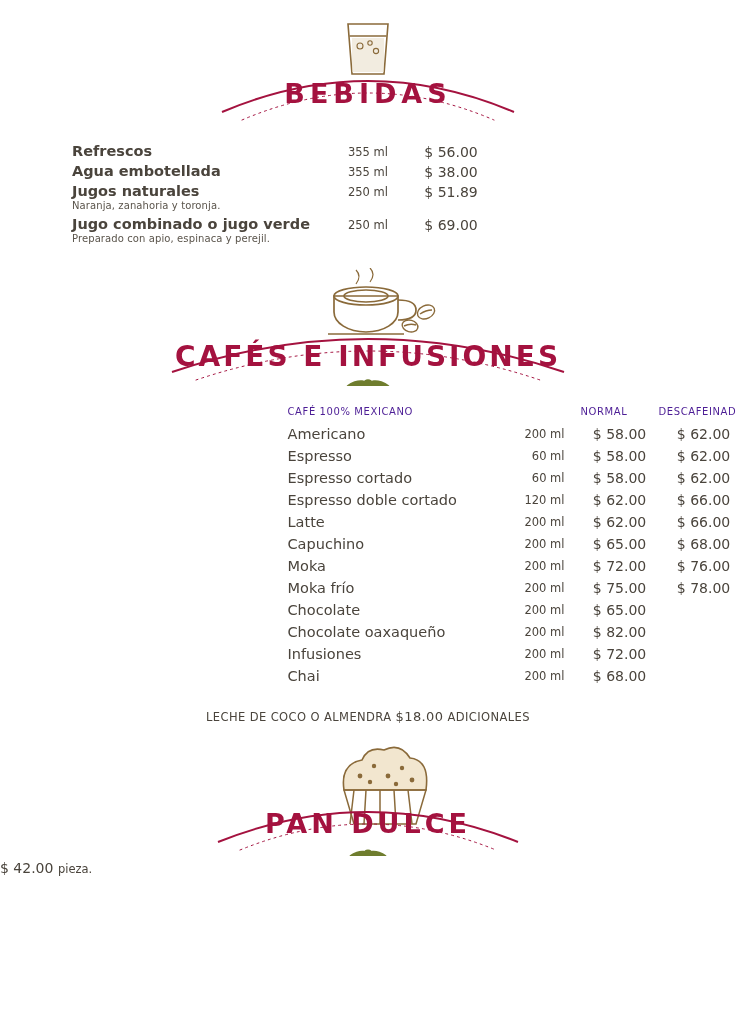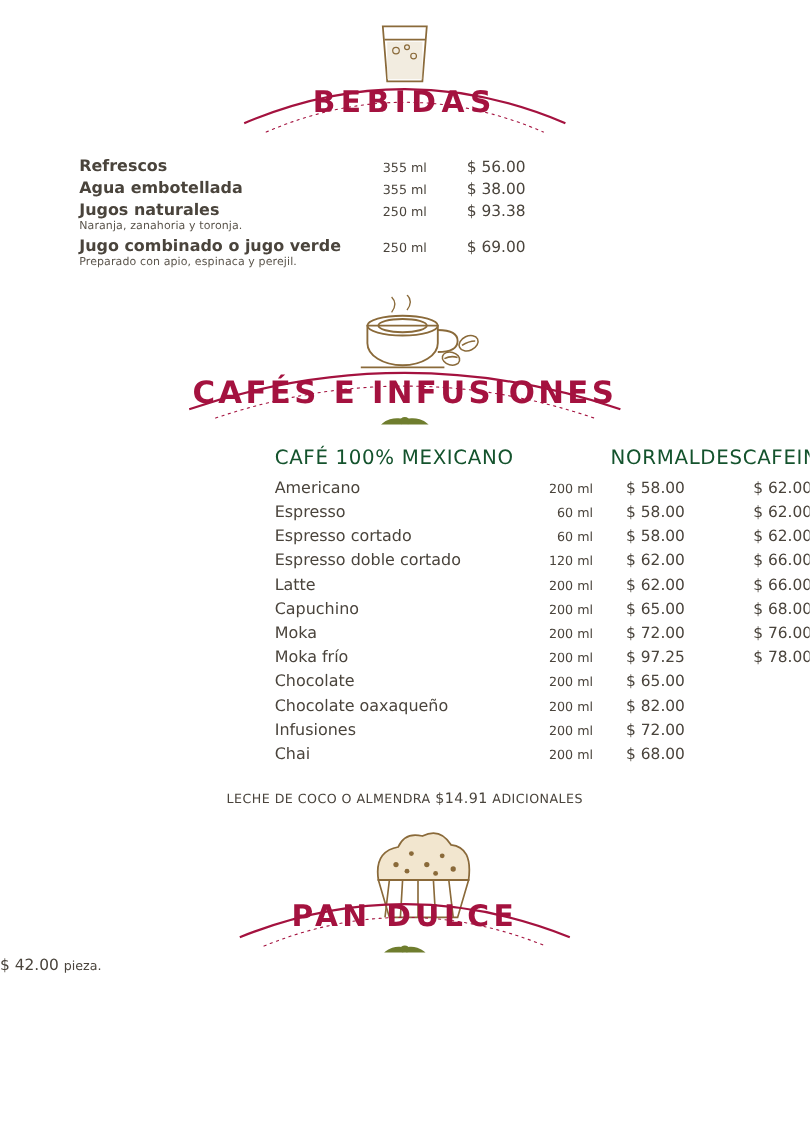--- a/index.html
+++ b/index.html
@@ -94,22 +94,22 @@
   #bebidas-table td.c-name { width: 250px; }
   #bebidas-table td.c-vol  { width: 66px; padding-right: 18px;}
   #bebidas-table td.c-price{ width: 90px; }
 
   
   #cafes-wrap {
     margin-top: 16px;
     margin-left: 150px;
   }
   .col-head {
-    font-size: 18px;
-    color: #14532d;
+    font-size: 10px;
+    color: #4c1d95;
     letter-spacing: 0.6px;
     padding-bottom: 6px;
     white-space: nowrap;
   }
   .col-head.left { text-align: left; }
   .col-head.cc   { text-align: left; }
   #cafes-table td.c-name  { width: 205px; }
   #cafes-table td.c-vol   { width: 72px; padding-right: 16px; }
   #cafes-table td.c-p1    { width: 78px; }
   #cafes-table td.c-p2    { width: 90px; }
@@ -198,21 +198,21 @@
       </tr>
       <tr class="row">
         <td class="c-name">
           <div class="item-name">Jugos naturales</div>
           <div class="item-desc">Naranja, zanahoria y toronja.</div>
         </td>
         <td class="c-vol">
               <div class="vol">250 ml</div>
             </td>
         <td class="c-price">
-              <div class="price">$ 93.38</div>
+              <div class="price">$ 51.89</div>
             </td>
       </tr>
       <tr class="row">
         <td class="c-name">
           <div class="item-name">Jugo combinado o jugo verde</div>
           <div class="item-desc">Preparado con apio, espinaca y perejil.</div>
         </td>
         <td class="c-vol">
               <div class="vol">250 ml</div>
             </td>
@@ -376,21 +376,21 @@
             </td>
       </tr>
       <tr class="row">
         <td class="c-name">
               <div class="item-name">Moka frío</div>
             </td>
         <td class="c-vol">
               <div class="vol">200 ml</div>
             </td>
         <td class="c-p1">
-              <div class="price">$ 97.25</div>
+              <div class="price">$ 75.00</div>
             </td>
         <td class="c-p2">
               <div class="price">$ 78.00</div>
             </td>
       </tr>
       <tr class="row">
         <td class="c-name">
               <div class="item-name">Chocolate</div>
             </td>
         <td class="c-vol">
@@ -444,21 +444,21 @@
         <td class="c-p2">
               <div class="price"></div>
             </td>
       </tr>
     </tbody>
       </table>
   </div>
 
   <div class="note">
     <span>LECHE DE COCO O ALMENDRA</span>
-    <span class="amount">$14.91</span>
+    <span class="amount">$18.00</span>
     <span>ADICIONALES</span>
   </div>
 
   <div class="section-head" style="padding-top:22px;">
     <div class="banner" style="width:340px;">
       <svg class="banner-art" width="340" height="110" viewBox="0 0 340 110">
 
         <g fill="#f2e6cf" stroke="#8a6a3a" stroke-width="1.6">
           <path d="M146 44 q-4 -26 18 -30 q6 -14 22 -10 q16 -8 26 8 q20 2 16 32 z"></path>
         </g>

